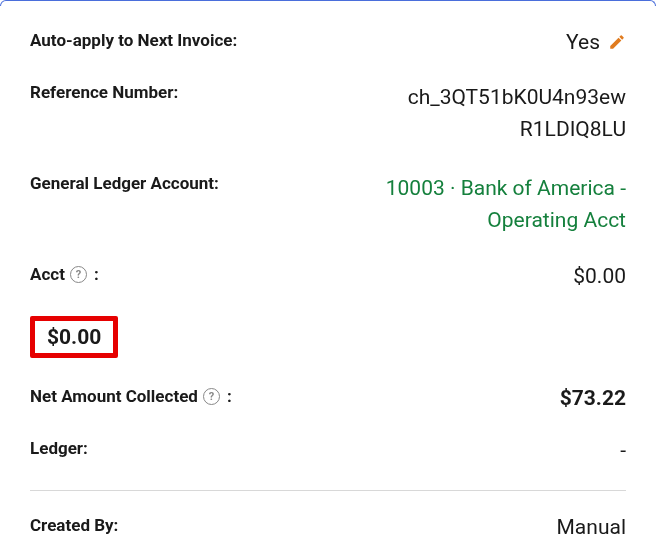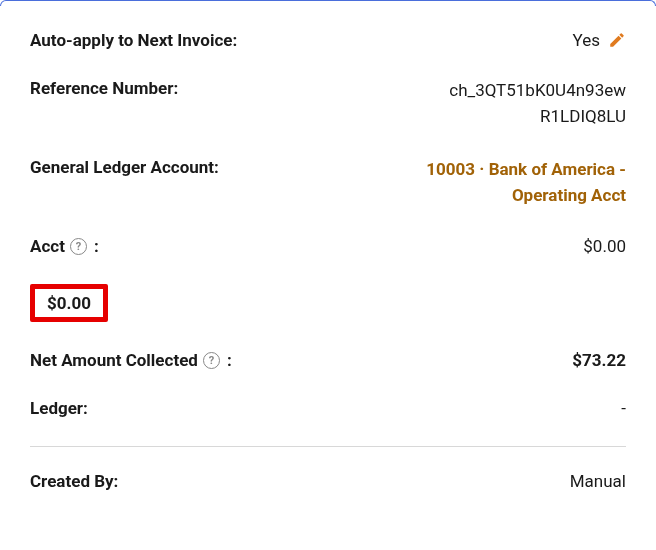--- a/index.html
+++ b/index.html
@@ -36,29 +36,29 @@
     .label {
       font-size: 17px;
       font-weight: 700;
       color: #1a1a1a;
       display: flex;
       align-items: center;
       gap: 5px;
     }
     .label .colon { margin-left: 2px; }
     .value {
-      font-size: 17px;
+      font-size: 21px;
       color: #1a1a1a;
       text-align: right;
       max-width: 260px;
       word-break: break-word;
     }
     .value.accent {
-      color: #a16207;
-      font-weight: 700;
+      color: #15803d;
+      font-weight: 400;
       line-height: 1.5;
     }
     .value.bold { font-weight: 700; }
     .edit-wrapper {
       display: flex;
       align-items: center;
       gap: 8px;
     }
     .pencil-icon {
       width: 18px;

